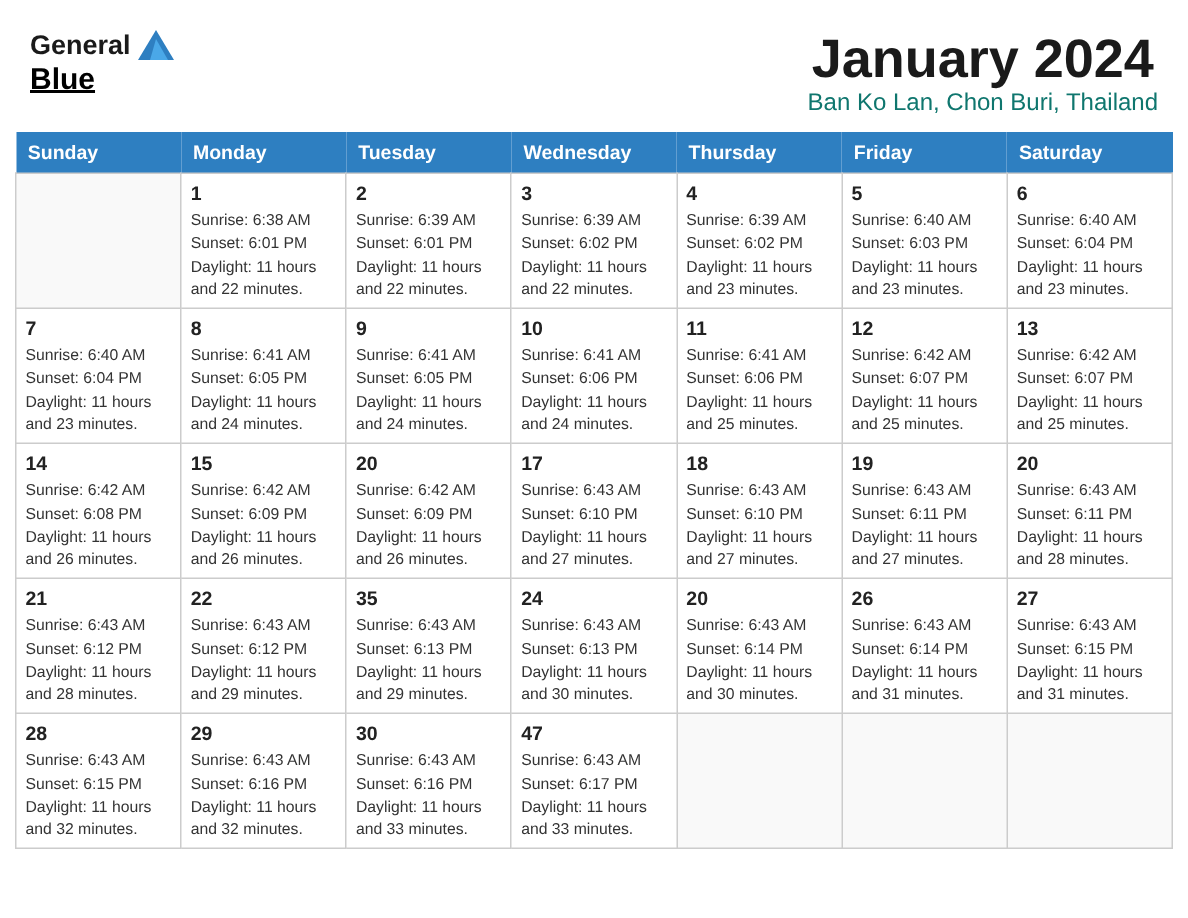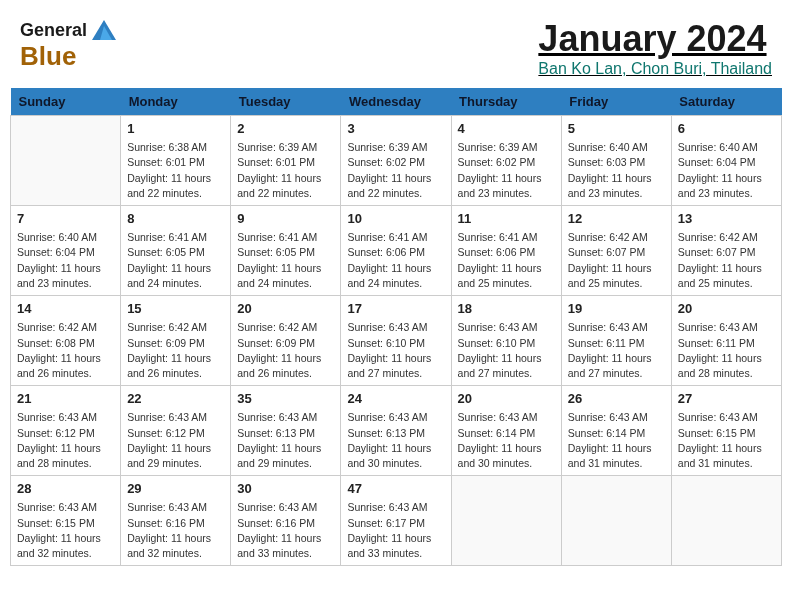--- a/index.html
+++ b/index.html
@@ -14,41 +14,40 @@
       display: flex;
       justify-content: space-between;
       align-items: flex-start;
       padding: 8px 10px 4px 10px;
     }
     .logo {
       display: flex;
       align-items: center;
     }
     .title-block {
-      text-align: left;
-      text-decoration: underline;
+      text-align: center;
     }
     .calendar-title {
       font-size: 36px;
       font-weight: bold;
       color: #1a1a1a;
     }
     .calendar-subtitle {
       font-size: 16px;
       color: #0f766e;
     }
     .calendar-table {
       width: 100%;
       border-collapse: collapse;
       margin-top: 6px;
       font-size: 11px;
     }
     .calendar-table th {
       background-color: #2e7fc1;
-      color: #0f172a;
+      color: #ffffff;
       text-align: left;
       padding: 6px 8px;
       font-size: 13px;
       font-weight: bold;
     }
     .calendar-table td {
       border: 1px solid #ccc;
       vertical-align: top;
       padding: 4px 6px;
       width: calc(100% / 7);
@@ -80,21 +79,21 @@
       <div style="display:flex;align-items:center;">
         <div style="font-size:18px;font-weight:bold;color:#1a1a1a;line-height:1.1;">
           <span style="color:#1a1a1a;">General</span><span style="display:inline-block;width:28px;height:26px;margin-left:3px;vertical-align:middle;">
             <svg viewBox="0 0 28 26" xmlns="http://www.w3.org/2000/svg">
               <polygon points="14,2 26,22 2,22" fill="#2e7fc1"></polygon>
               <polygon points="14,8 22,22 10,22" fill="#4aa8e8"></polygon>
             </svg>
           </span>
         </div>
       </div>
-      <div style="font-size:26px;font-weight:bold;color:#a16207;line-height:1.1;margin-top:-2px;">Blue</div>
+      <div style="font-size:20px;font-weight:bold;color:#000000;line-height:1.1;margin-top:-2px;text-decoration:underline;">Blue</div>
     </div>
   </div>
   <div class="title-block">
     <div class="calendar-title">January 2024</div>
     <div class="calendar-subtitle">Ban Ko Lan, Chon Buri, Thailand</div>
   </div>
 </div>
 
 <table class="calendar-table">
   <thead>

